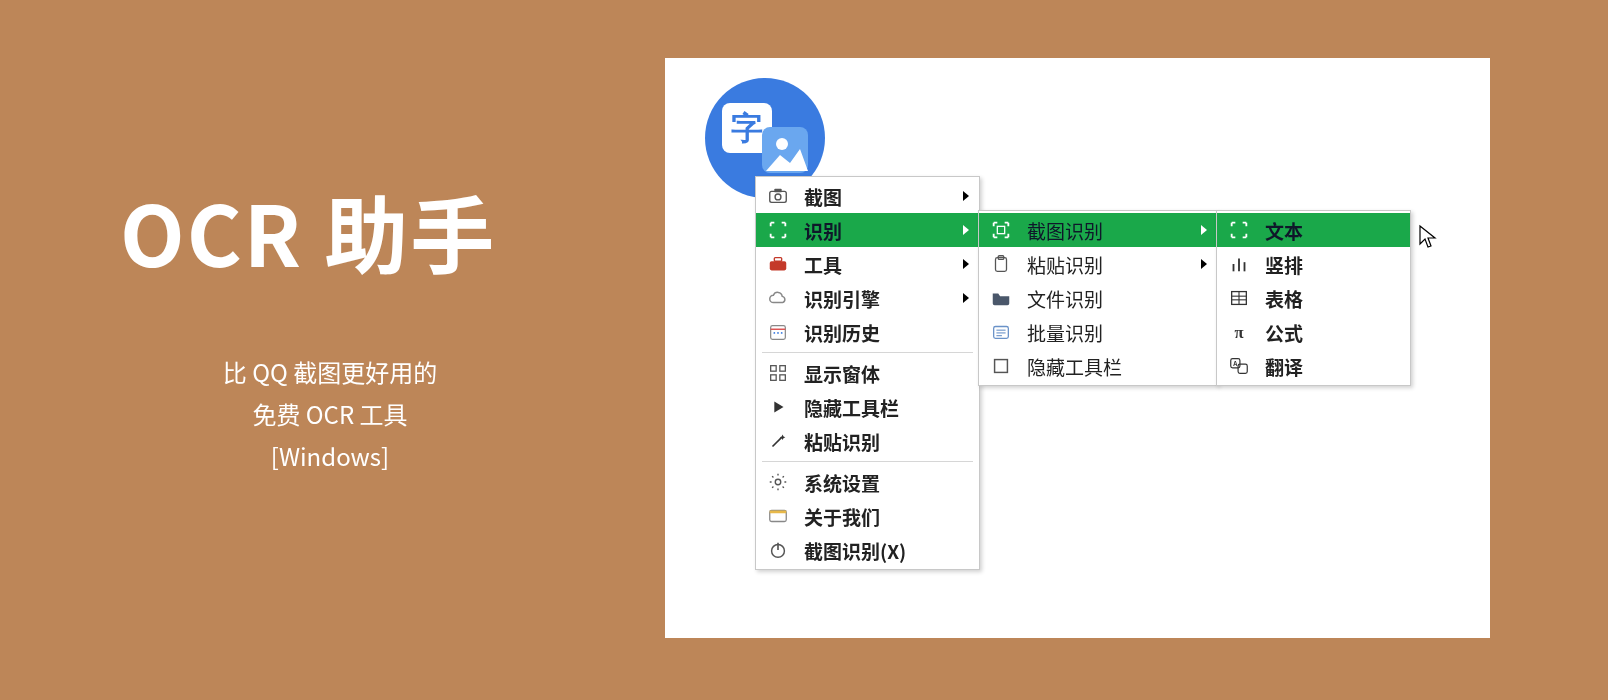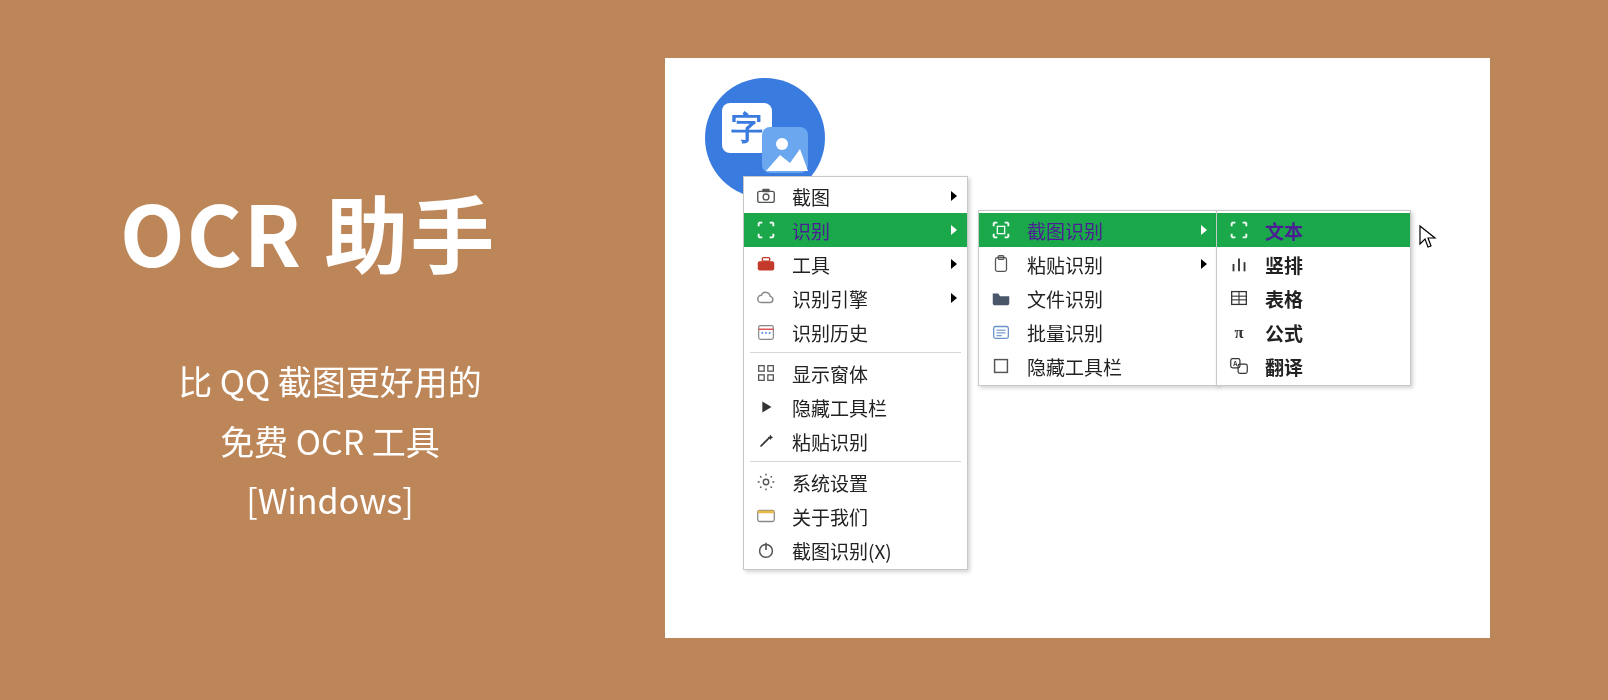--- a/index.html
+++ b/index.html
@@ -7,21 +7,21 @@
   body {
     background: #bd8658;
     font-family: "Microsoft YaHei", "PingFang SC", "Noto Sans CJK SC", sans-serif;
     position: relative;
     overflow: hidden;
   }
 
   
   .promo { position: absolute; left: 120px; top: 170px; color: #fff; }
   .promo h1 { font-size: 84px; font-weight: 700; letter-spacing: 2px; }
-  .promo .sub { margin-top: 60px; font-size: 34px; line-height: 1.75; font-weight: 400; text-align: center; width: 420px; }
+  .promo .sub { margin-top: 60px; font-size: 24px; line-height: 1.75; font-weight: 400; text-align: center; width: 420px; }
 
   
   .panel {
     position: absolute;
     left: 665px; top: 58px;
     width: 825px; height: 580px;
     background: #fff;
   }
 
   
@@ -59,27 +59,27 @@
   .menu .item .arrow {
     margin-left: 22px;
     width: 0; height: 0;
     border-top: 5px solid transparent;
     border-bottom: 5px solid transparent;
     border-left: 6px solid #000;
   }
   .menu .sep { height: 1px; margin: 3px 6px; background: #d6d6d6; }
   .menu .item.highlight {
     background: #1aa84a;
-    color: #4c1d95;
+    color: #0f172a;
   }
   .menu .item.highlight .arrow { border-left-color: #fff; }
   .menu .item.highlight .ic svg { stroke: #fff; fill: #fff; }
 
   
-  #menu1 { left: 78px;  top: 118px; width: 225px; }
+  #menu1 { left: 90px;  top: 118px; width: 225px; font-weight: bold; }
   #menu2 { left: 313px; top: 152px; width: 240px; }
   #menu3 { left: 551px; top: 152px; width: 195px; font-weight: bold; }
 
   
   .cursor {
     position: absolute;
     left: 753px; top: 166px;
     width: 20px; height: 26px;
     pointer-events: none;
   }

